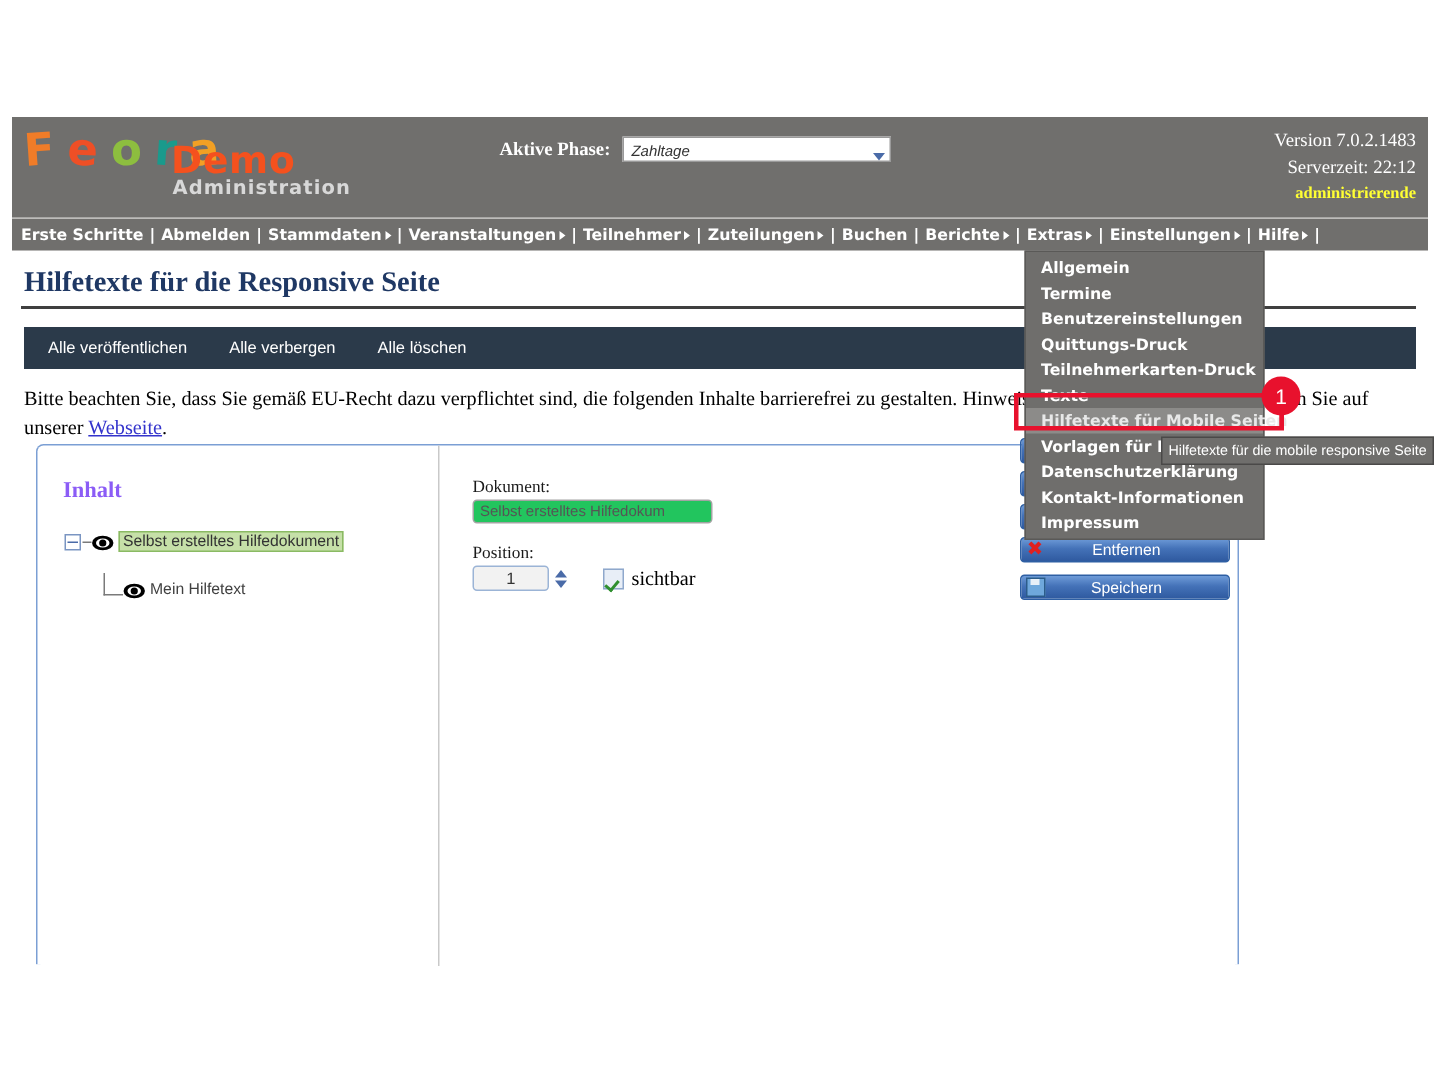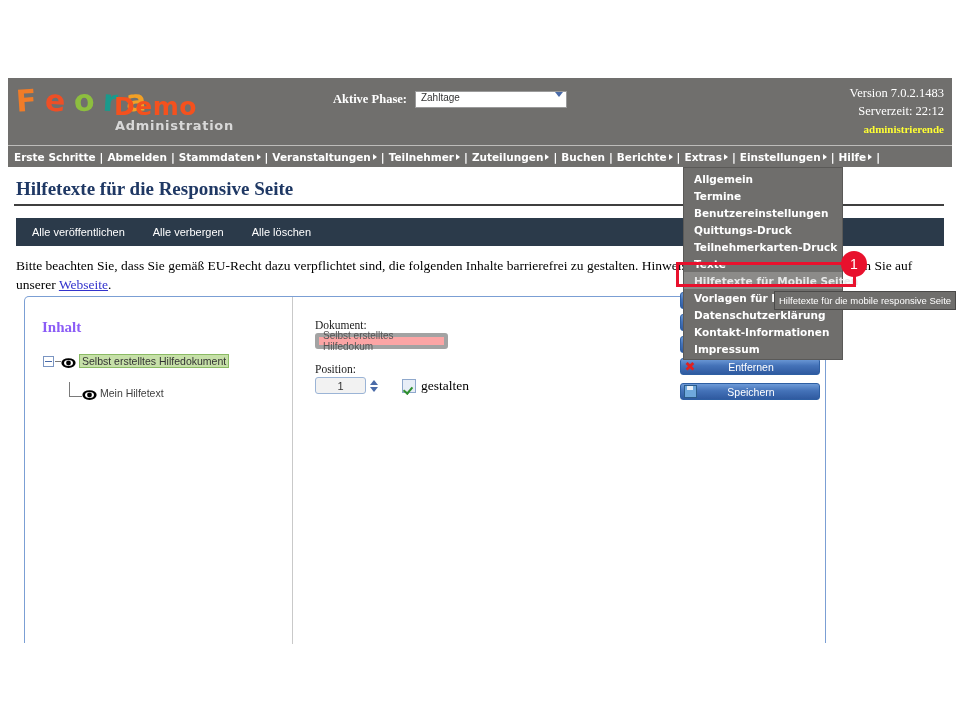--- a/index.html
+++ b/index.html
@@ -55,28 +55,29 @@
   .phase-wrap {
     position: absolute; left: 325px; top: 13px;
     display: flex; align-items: center; gap: 8px;
   }
   .phase-label {
     font-family: "Liberation Serif", serif;
     font-size: 12.5px; font-weight: bold;
     color: #ffffff;
   }
   .phase-select {
-    width: 152px; height: 17px;
+    width: 179px; height: 17px;
     background: #ffffff;
     border: 1px solid #9a9a9a;
     font-size: 10px; color: #333;
-    display: flex; align-items: flex-start;
+    display: flex; align-items: flex-end;
     justify-content: space-between;
     padding: 0 3px 0 5px;
     box-sizing: border-box;
+    font-style: italic;
   }
   .phase-select .arrow {
     width: 0; height: 0;
     border-left: 4px solid transparent;
     border-right: 4px solid transparent;
     border-top: 5px solid #4a6ba8;
   }
   .hdr-right {
     position: absolute; right: 8px; top: 6px;
     text-align: right;
@@ -215,24 +216,24 @@
     padding: 0 2px;
     color: #333;
   }
   
   .form { position: absolute; left: 290px; top: 22px; }
   .field-label {
     font-family: "Liberation Serif", serif;
     font-size: 11.5px; color: #1a1a1a; margin-bottom: 2px;
   }
   .text-input {
-    width: 133px; height: 16px;
-    border: 4px solid #a3a3a3;
+    width: 160px; height: 16px;
+    border: 1px solid #a3a3a3;
     border-radius: 3px;
-    background: #fca5a5;
+    background: #22c55e;
     font-size: 10px; color: #555;
     padding: 0 4px; box-sizing: border-box;
     display: flex; align-items: center;
   }
   .pos-row {
     display: flex; align-items: center; margin-top: 2px;
   }
   .num-input {
     width: 51px; height: 17px;
     border: 1px solid #9bb4d6;
@@ -524,21 +525,21 @@
 
       <div class="field-label" style="margin-top:14px;">Position:</div>
       <div class="pos-row">
         <div class="num-input">1</div>
         <div class="spinner">
           <span class="spin-up"></span>
           <span class="spin-dn"></span>
         </div>
         <div class="chk-wrap">
           <span class="chk"></span>
-          <span class="chk-label">gestalten</span>
+          <span class="chk-label">sichtbar</span>
         </div>
       </div>
     </div>
   </div>
 
   <div class="actions">
     <div class="act-btn">
       <span class="ico">
           <span class="ico-green"></span>
         </span>

